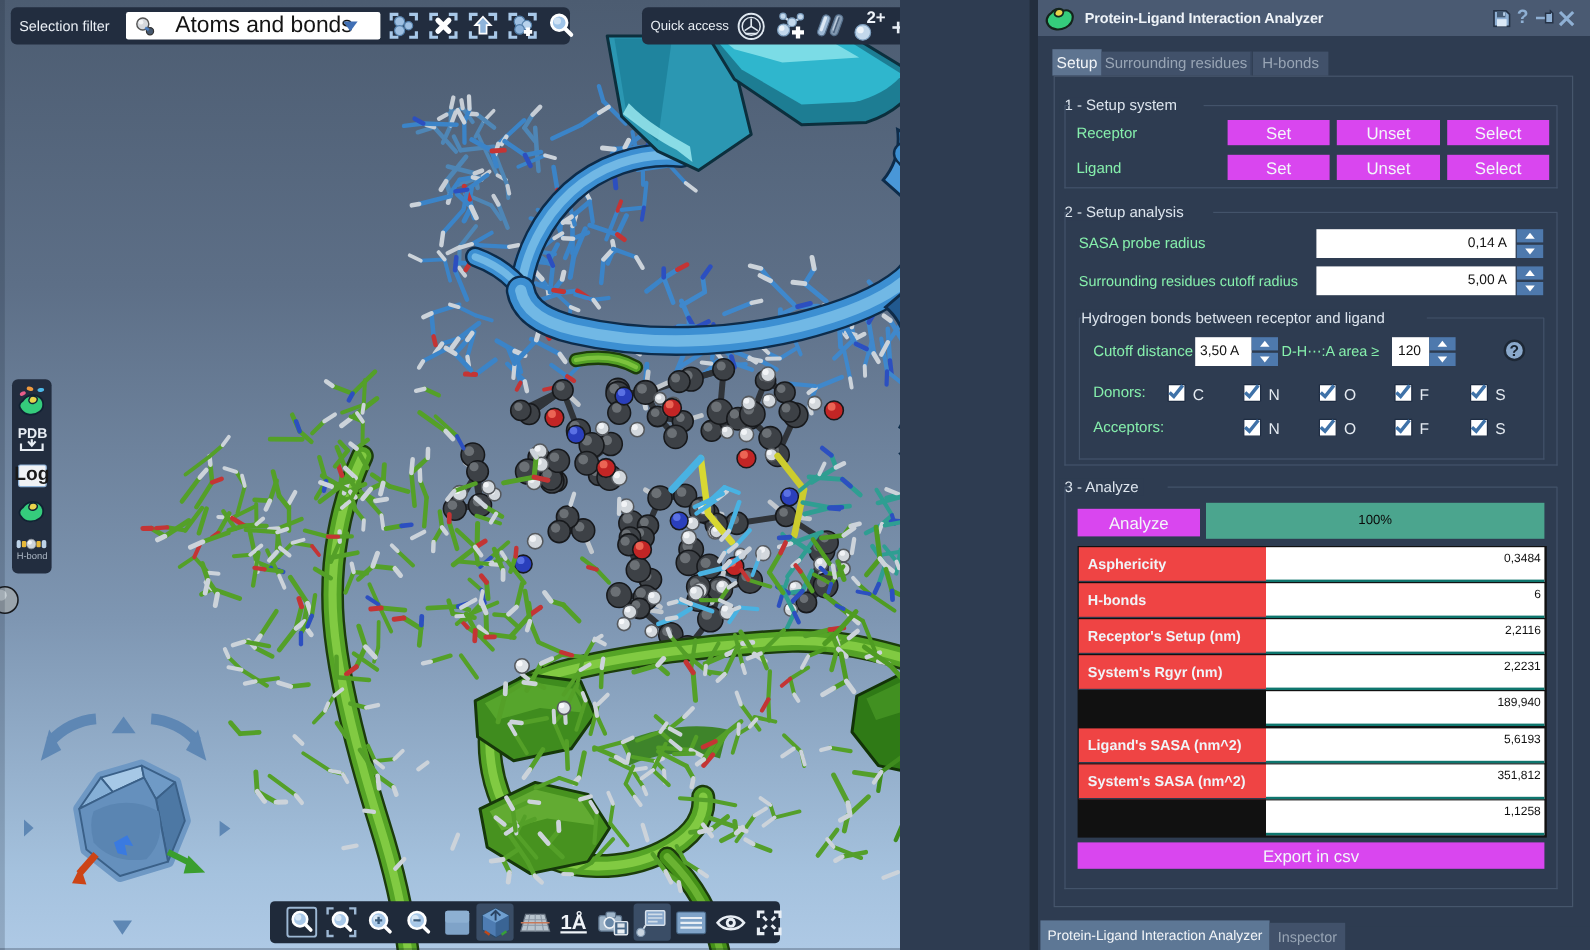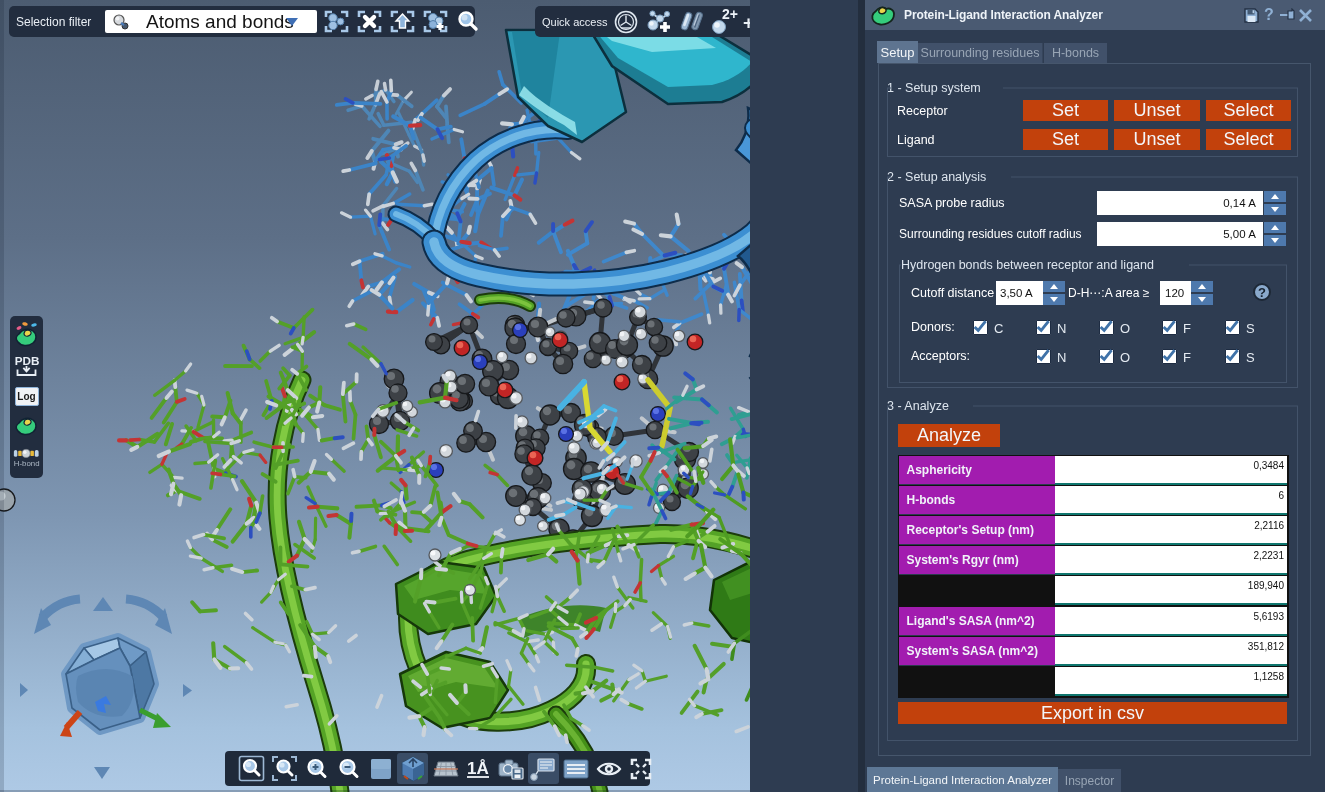--- a/index.html
+++ b/index.html
@@ -22,29 +22,29 @@
 #panel{position:absolute;left:865px;top:0;width:460px;height:772px;background:#2e3c51}
 #ptitle{position:absolute;left:0;top:0;width:460px;height:30px;background:#4a5a72;display:flex;align-items:center}
 #ptitle .t{font-size:12px;font-weight:bold;color:#eef3f8;margin-left:39px;letter-spacing:-0.1px}
 .titico{position:absolute;top:0;height:30px;display:flex;align-items:center;color:#9cb8d8}
 .tab{position:absolute;white-space:nowrap;font-size:13px;display:flex;align-items:center;justify-content:center}
 .tabon{background:#5e7490;color:#f2f5f8}
 .taboff{background:#41516a;color:#98a5b5}
 .frame{position:absolute;border:1px solid #46566c}
 .grp{position:absolute;border:1px solid #43536a}
 .grplbl{position:absolute;white-space:nowrap;font-size:12.5px;color:#dde5ee;background:#2e3c51;padding:0 4px}
-.plbl{position:absolute;white-space:nowrap;font-size:12.5px;color:#ffffff;display:flex;align-items:center}
-.btn{position:absolute;background:#c2410c;color:#f3f6fa;font-size:18px;display:flex;align-items:center;justify-content:center}
+.plbl{position:absolute;white-space:nowrap;font-size:12.5px;color:#86efac;display:flex;align-items:center}
+.btn{position:absolute;background:#d946ef;color:#f3f6fa;font-size:14px;display:flex;align-items:center;justify-content:center}
 .spin{position:absolute;white-space:nowrap;background:#fff;display:flex;align-items:center;justify-content:flex-end;font-size:11.5px;color:#111;padding-right:4px}
 .spbtns{position:absolute;display:flex;flex-direction:column;justify-content:space-between}
 .spb{width:22px;height:11px;background:#4e79ad;display:flex;align-items:center;justify-content:center}
 .spb svg{display:block}
 .chk{position:absolute;width:15px;height:15px;background:#fff;border:1.6px solid #1e2c42;border-radius:1px}
 .chklbl{position:absolute;font-size:13px;color:#e4eaf1}
-.cell{position:absolute;white-space:nowrap;display:flex;align-items:center;font-size:12px;font-weight:bold;color:#f0f4f8;background:#a21caf;border-bottom:1px solid #2c3a4e;padding-left:8px}
+.cell{position:absolute;white-space:nowrap;display:flex;align-items:center;font-size:12px;font-weight:bold;color:#f0f4f8;background:#ef4444;border-bottom:1px solid #2c3a4e;padding-left:8px}
 .vcell{position:absolute;background:#fff;border-bottom:2px solid #0f766e;font-size:10px;color:#111;text-align:right;padding:4px 3px 0 0}
 </style></head><body>
 <div id="viewport">
 <svg width="858" height="792" viewBox="0 0 858 792" style="position:absolute;left:0;top:0">
       <line x1="393.9" y1="101.6" x2="385.6" y2="90.1" stroke="#4e86b6" stroke-width="3.5" stroke-linecap="round"></line>
       <line x1="385.6" y1="90.1" x2="372.1" y2="95.5" stroke="#4e86b6" stroke-width="3.5" stroke-linecap="round"></line>
       <line x1="372.1" y1="95.5" x2="365.8" y2="99.0" stroke="#c6cdd5" stroke-width="3.5" stroke-linecap="round"></line>
       <line x1="385.6" y1="90.1" x2="384.5" y2="83.5" stroke="#c6cdd5" stroke-width="3.5" stroke-linecap="round"></line>
       <line x1="381.8" y1="154.0" x2="402.3" y2="147.0" stroke="#4e86b6" stroke-width="3.4" stroke-linecap="round"></line>
       <line x1="402.3" y1="147.0" x2="407.9" y2="143.0" stroke="#c6cdd5" stroke-width="3.4" stroke-linecap="round"></line>
@@ -1851,21 +1851,21 @@
         </svg>
       </div>
       <div class="ticon" style="left:3px;top:36px;width:27px;height:28px">
         <svg width="30" height="26" viewBox="0 0 30 26">
           <text x="2" y="12" font-size="13" font-weight="bold" fill="#e8eef5" font-family="Liberation Sans">PDB</text>
           <path d="M15 13 L15 18 M11.5 15 L15 19 L18.5 15" stroke="#e8eef5" stroke-width="2" fill="none"></path>
           <path d="M5 17 L5 23 L25 23 L25 17" stroke="#e8eef5" stroke-width="2" fill="none"></path>
         </svg>
       </div>
       <div class="ticon" style="left:3px;top:66px;width:27px;height:28px">
-        <div style="width:24px;height:19px;background:#f0f2f5;border:1.6px solid #8fb4da;border-radius:2px;display:flex;align-items:center;justify-content:center;font-size:10px;font-weight:bold;color:#1a1a1a">Log</div>
+        <div style="width:24px;height:19px;background:#f0f2f5;border:1.6px solid #8fb4da;border-radius:2px;display:flex;align-items:center;justify-content:center;font-size:16px;font-weight:bold;color:#1a1a1a">Log</div>
       </div>
       <div class="ticon" style="left:3px;top:96px;width:27px;height:28px">
         <svg width="27" height="26" viewBox="0 0 27 26">
           <path d="M6 10 C9 5 16 4 20 7 C24 10 24 16 20 19 C15 23 8 22 5 18 C2 15 3 12 6 10 Z" fill="#35cc7c" stroke="#123" stroke-width="1.5"></path>
           <path d="M12 7 C14 5.5 17 6 18 8 C18.5 10 17 11.8 14.8 12.2 C12.5 12.6 11 11.2 11 9.4 Z" fill="#e8d44c" stroke="#123" stroke-width="1.2"></path>
         </svg>
       </div>
       <div class="ticon" style="left:3px;top:126px;width:27px;height:28px">
         <svg width="31" height="26" viewBox="0 0 31 26">
           <rect x="1" y="6" width="4" height="8" rx="2" fill="#bcd2e8"></rect>
@@ -2212,20 +2212,21 @@
     </div>
     <div class="chklbl" style="left:381px;top:350px">S</div>
 
   <div class="grplbl" style="left:18px;top:399px">3 - Analyze</div>
   <div class="grp" style="left:22px;top:406px;width:411px;height:335px;border-top:0"></div>
   <svg class="abs" style="left:22px;top:405px" width="411" height="2">
       <line x1="0" y1="1" x2="4" y2="1" stroke="#43536a"></line>
       <line x1="86" y1="1" x2="411" y2="1" stroke="#43536a"></line>
     </svg>
   <div class="btn" style="left:33px;top:424px;width:102px;height:23px">Analyze</div>
+  <div style="position:absolute;left:140px;top:419px;width:282px;height:30px;background:#4ba58e;display:flex;align-items:center;justify-content:center;font-size:11px;color:#0a0a0a">100%</div>
   <div style="position:absolute;left:32.5px;top:454.5px;width:391px;height:243.6px;background:#111"></div>
     <div class="cell" style="left:33.5px;top:455.5px;width:156px;height:29.2px">Asphericity</div>
     <div class="vcell" style="left:189.5px;top:455.5px;width:232.5px;height:29.2px">0,3484</div>
     <div class="cell" style="left:33.5px;top:485.7px;width:156px;height:29.2px">H-bonds</div>
     <div class="vcell" style="left:189.5px;top:485.7px;width:232.5px;height:29.2px">6</div>
     <div class="cell" style="left:33.5px;top:515.9px;width:156px;height:29.2px">Receptor's Setup (nm)</div>
     <div class="vcell" style="left:189.5px;top:515.9px;width:232.5px;height:29.2px">2,2116</div>
     <div class="cell" style="left:33.5px;top:546.1px;width:156px;height:29.2px">System's Rgyr (nm)</div>
     <div class="vcell" style="left:189.5px;top:546.1px;width:232.5px;height:29.2px">2,2231</div>
     <div class="vcell" style="left:189.5px;top:576.3px;width:232.5px;height:29.2px">189,940</div>

